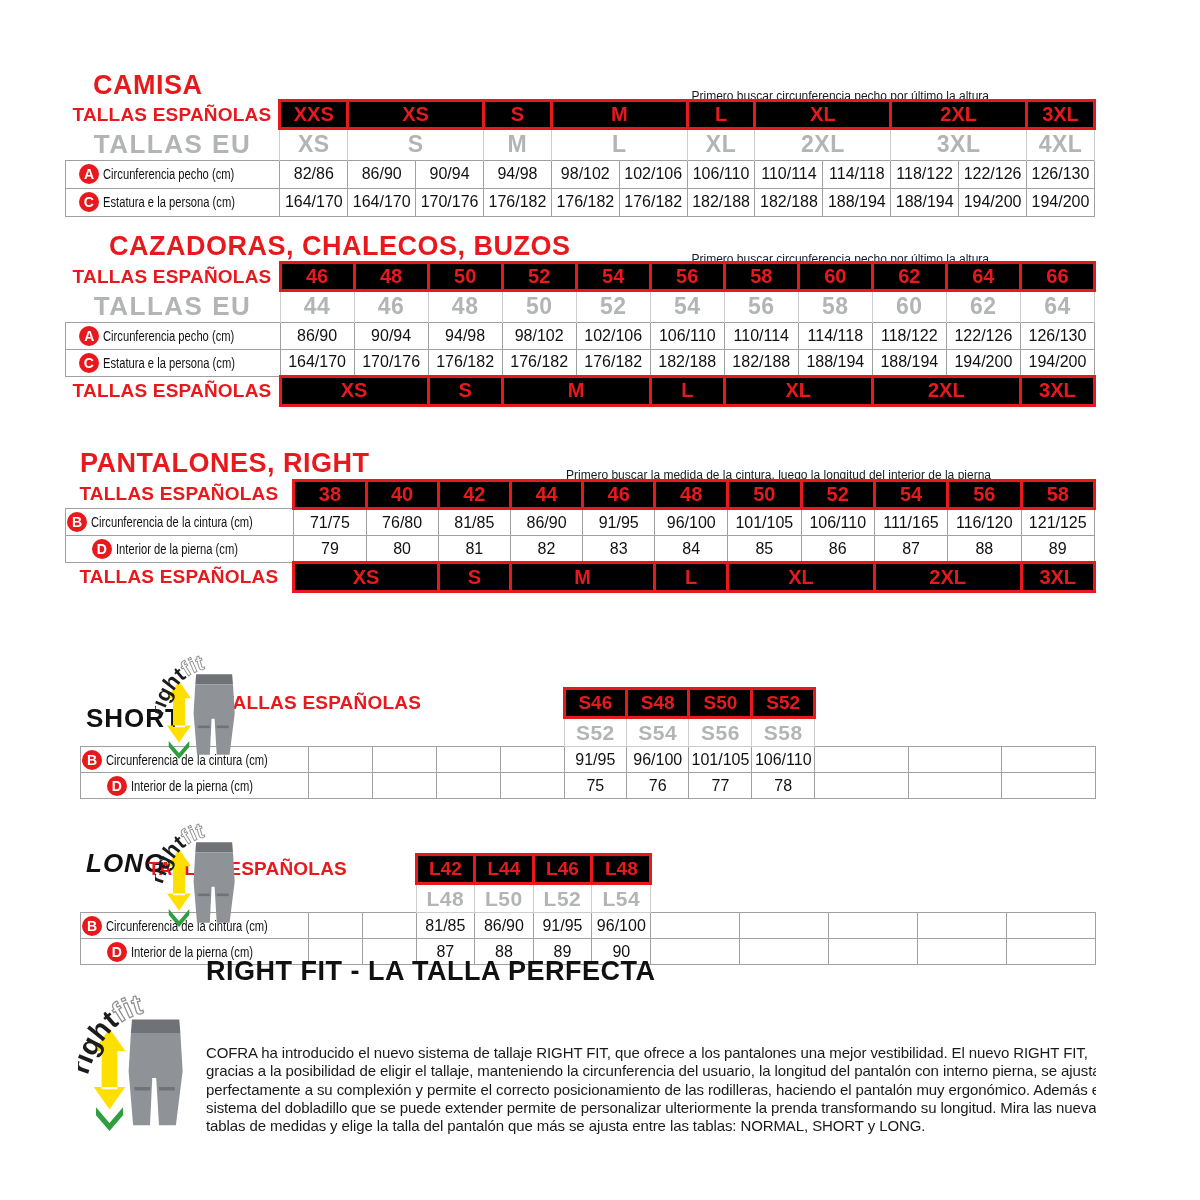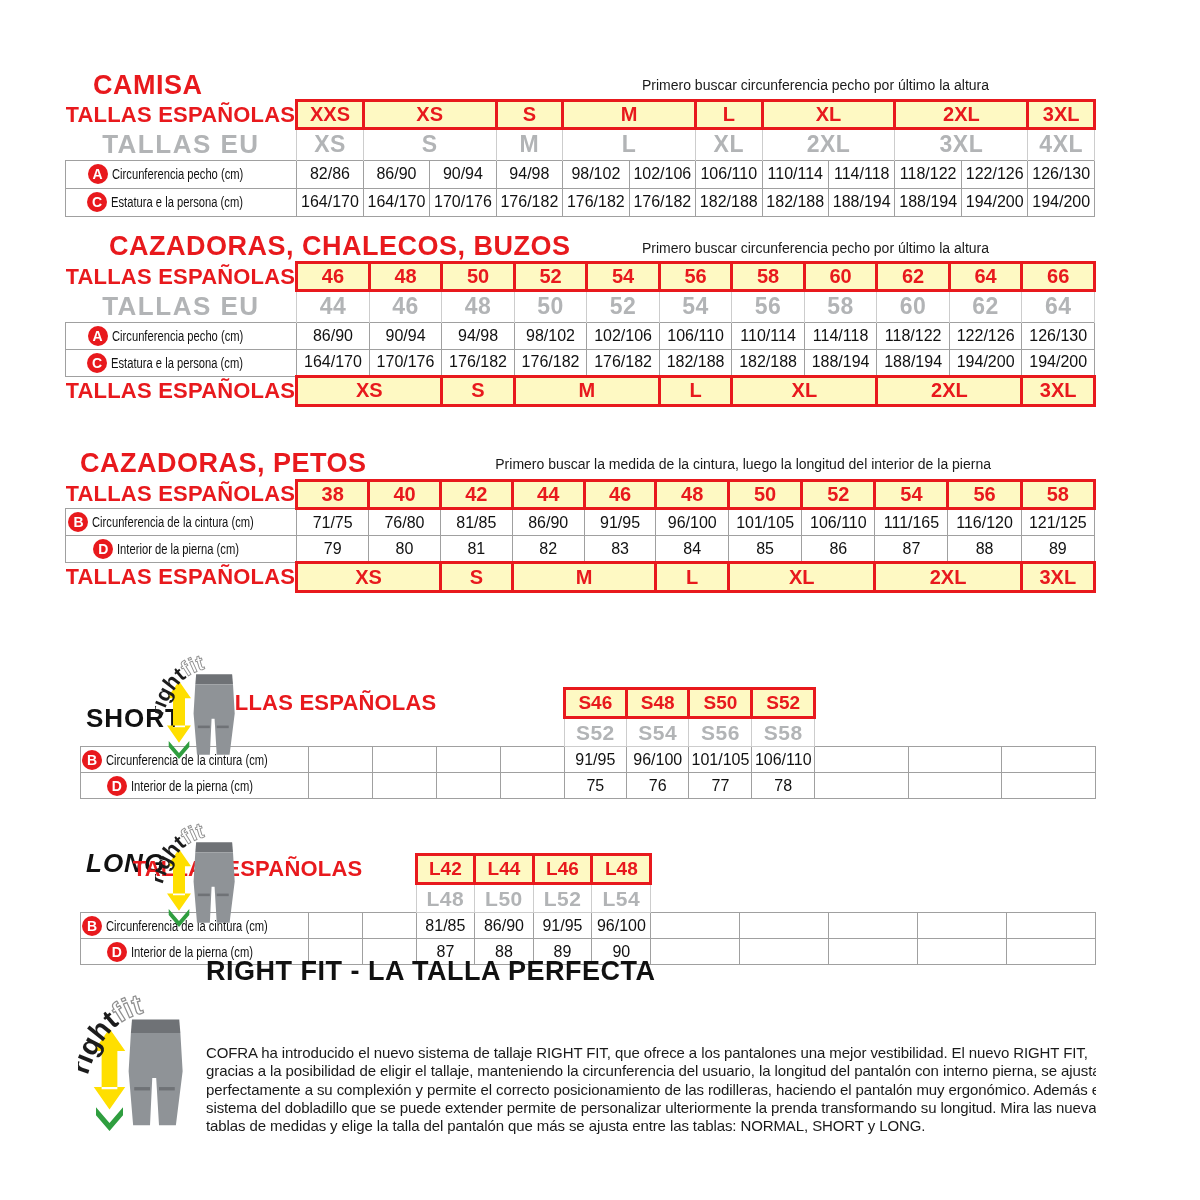--- a/index.html
+++ b/index.html
@@ -2,28 +2,28 @@
 <html><head>
 <meta charset="utf-8">
 <style>
   html,body{margin:0;padding:0;background:#fff;}
   #page{position:relative;width:1096px;height:1200px;background:#fff;overflow:hidden;
         font-family:"Liberation Sans",sans-serif;color:#111;}
   .abs{position:absolute;}
 
   .sec-title{color:#e8191d;font-weight:bold;font-size:27px;letter-spacing:0.5px;white-space:nowrap;}
   .blk-title{color:#111;font-weight:bold;font-size:26px;letter-spacing:1px;white-space:nowrap;}
-  .note{font-size:14px;color:#1a1a1a;white-space:nowrap;}
+  .note{font-size:12px;color:#1a1a1a;white-space:nowrap;margin-top:12px;}
 
   table.sz{border-collapse:collapse;table-layout:fixed;position:absolute;background:transparent;}
   table.sz td{padding:0;text-align:center;vertical-align:middle;white-space:nowrap;overflow:hidden;}
 
-  td.es-lbl{color:#e8191d;font-weight:bold;font-size:22px;text-align:right;padding-right:9px;letter-spacing:0.2px;}
+  td.es-lbl{color:#e8191d;font-weight:bold;font-size:19px;text-align:right;padding-right:9px;letter-spacing:0.2px;}
   td.eu-lbl{color:#b2b4b6;font-weight:bold;font-size:26px;text-align:left;padding-left:21px;letter-spacing:1.5px;}
-  td.red{border:3px solid #e8191d;color:#e8191d;font-weight:bold;font-size:20px;background:#fef9c3;}
+  td.red{border:3px solid #e8191d;color:#e8191d;font-weight:bold;font-size:20px;background:#000000;}
   td.red.sm{font-size:19px;}
   td.eu{border-left:1px solid #cdcdcd;border-right:1px solid #cdcdcd;color:#b2b4b6;font-weight:bold;font-size:23px;letter-spacing:0.5px;}
   td.eu.bord{border:1px solid #cdcdcd;font-size:21px;}
   td.dc{border:1px solid #a0a0a0;font-size:16px;color:#111;}
   td.dl{border:1px solid #a0a0a0;text-align:left;font-size:14px;padding-left:3px;margin-left:7px;}
   td.dl .txt{display:inline-block;transform:scaleX(0.8);transform-origin:left center;vertical-align:middle;}
   td.nob{border:none;}
 
   .circ{display:inline-block;width:20px;height:20px;border-radius:50%;background:#e8191d;color:#fff;
         font-weight:bold;font-size:14px;line-height:20px;text-align:center;margin:0 4px 0 1px;vertical-align:middle;}
@@ -182,21 +182,21 @@
       <td class="red">S</td>
       <td class="red" colspan="2">M</td>
       <td class="red">L</td>
       <td class="red" colspan="2">XL</td>
       <td class="red" colspan="2">2XL</td>
       <td class="red">3XL</td>
     </tr>
   </tbody>
     </table>
 
-  <div class="abs sec-title" style="left:80px;top:448px;">CAZADORAS, PETOS</div>
+  <div class="abs sec-title" style="left:80px;top:448px;">PANTALONES, RIGHT</div>
   <div class="abs note" style="right:105px;top:456px;">Primero buscar la medida de la cintura, luego la longitud del interior de la pierna</div>
 
   <table class="sz" style="left:65px;top:479px;">
     <colgroup>
         <col style="width:215px">
         <col span="11" style="width:74.5px">
       </colgroup>
     <tbody>
         <tr class="r28">
       <td class="es-lbl">TALLAS ESPAÑOLAS</td>

